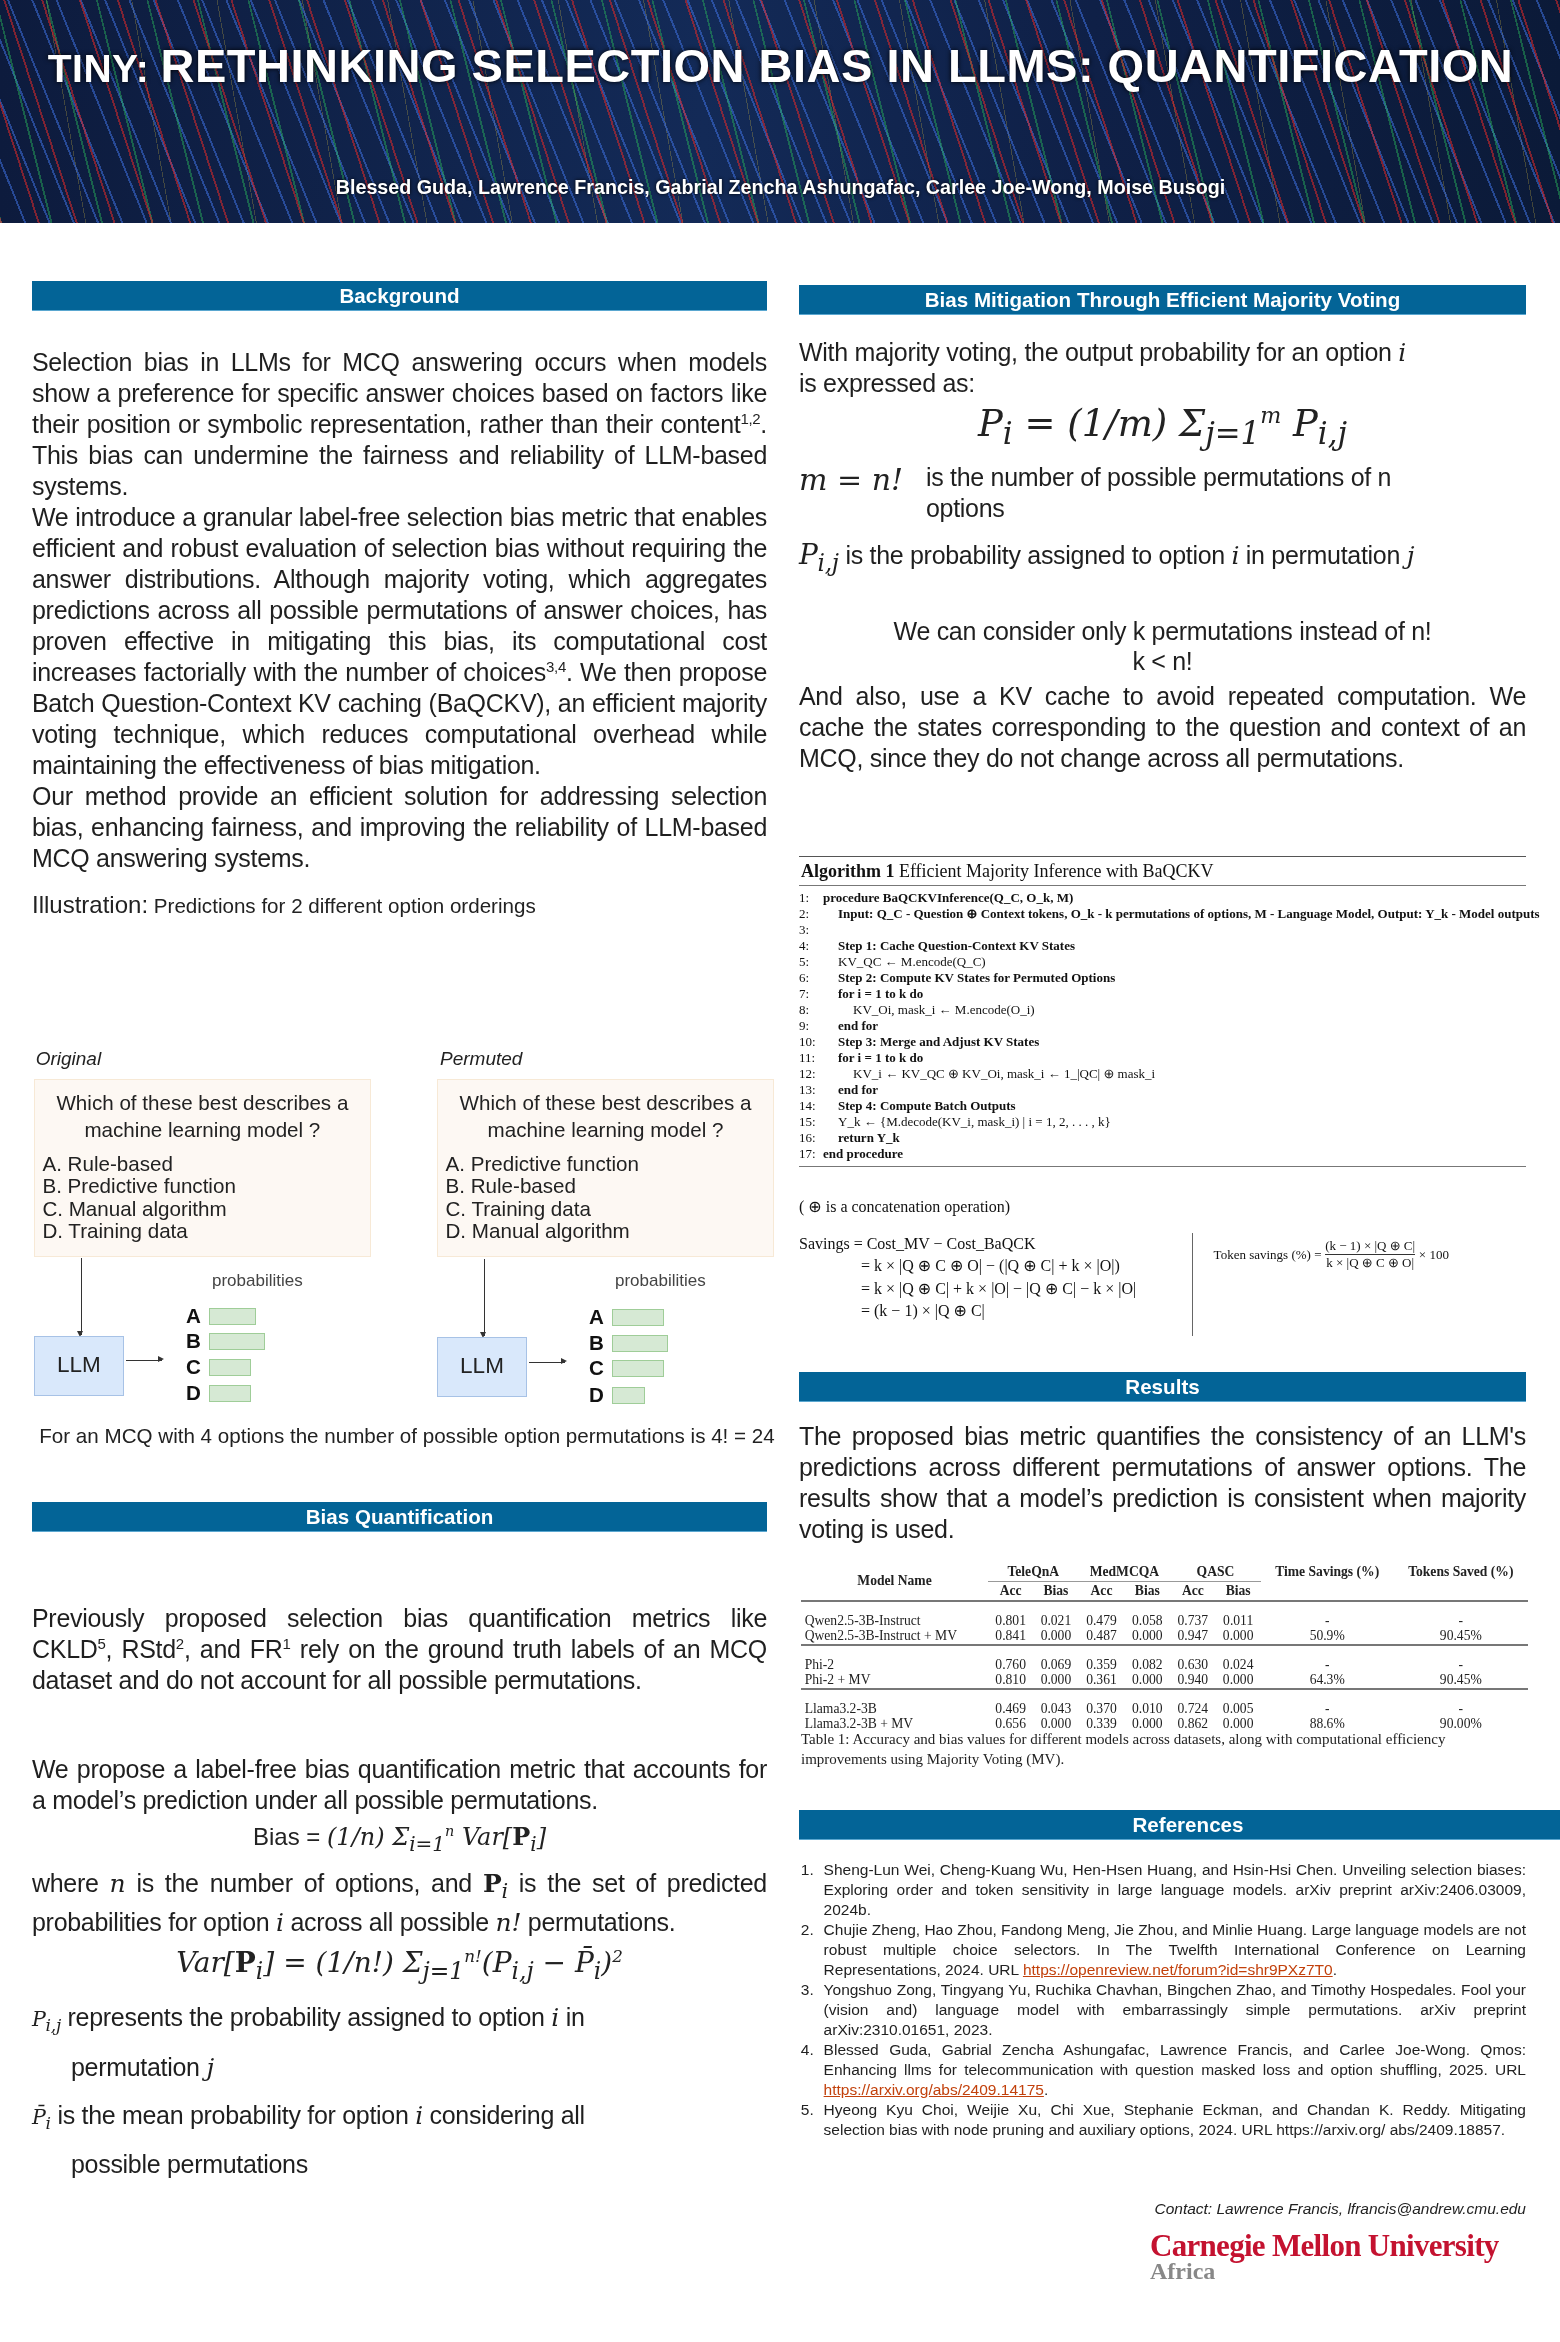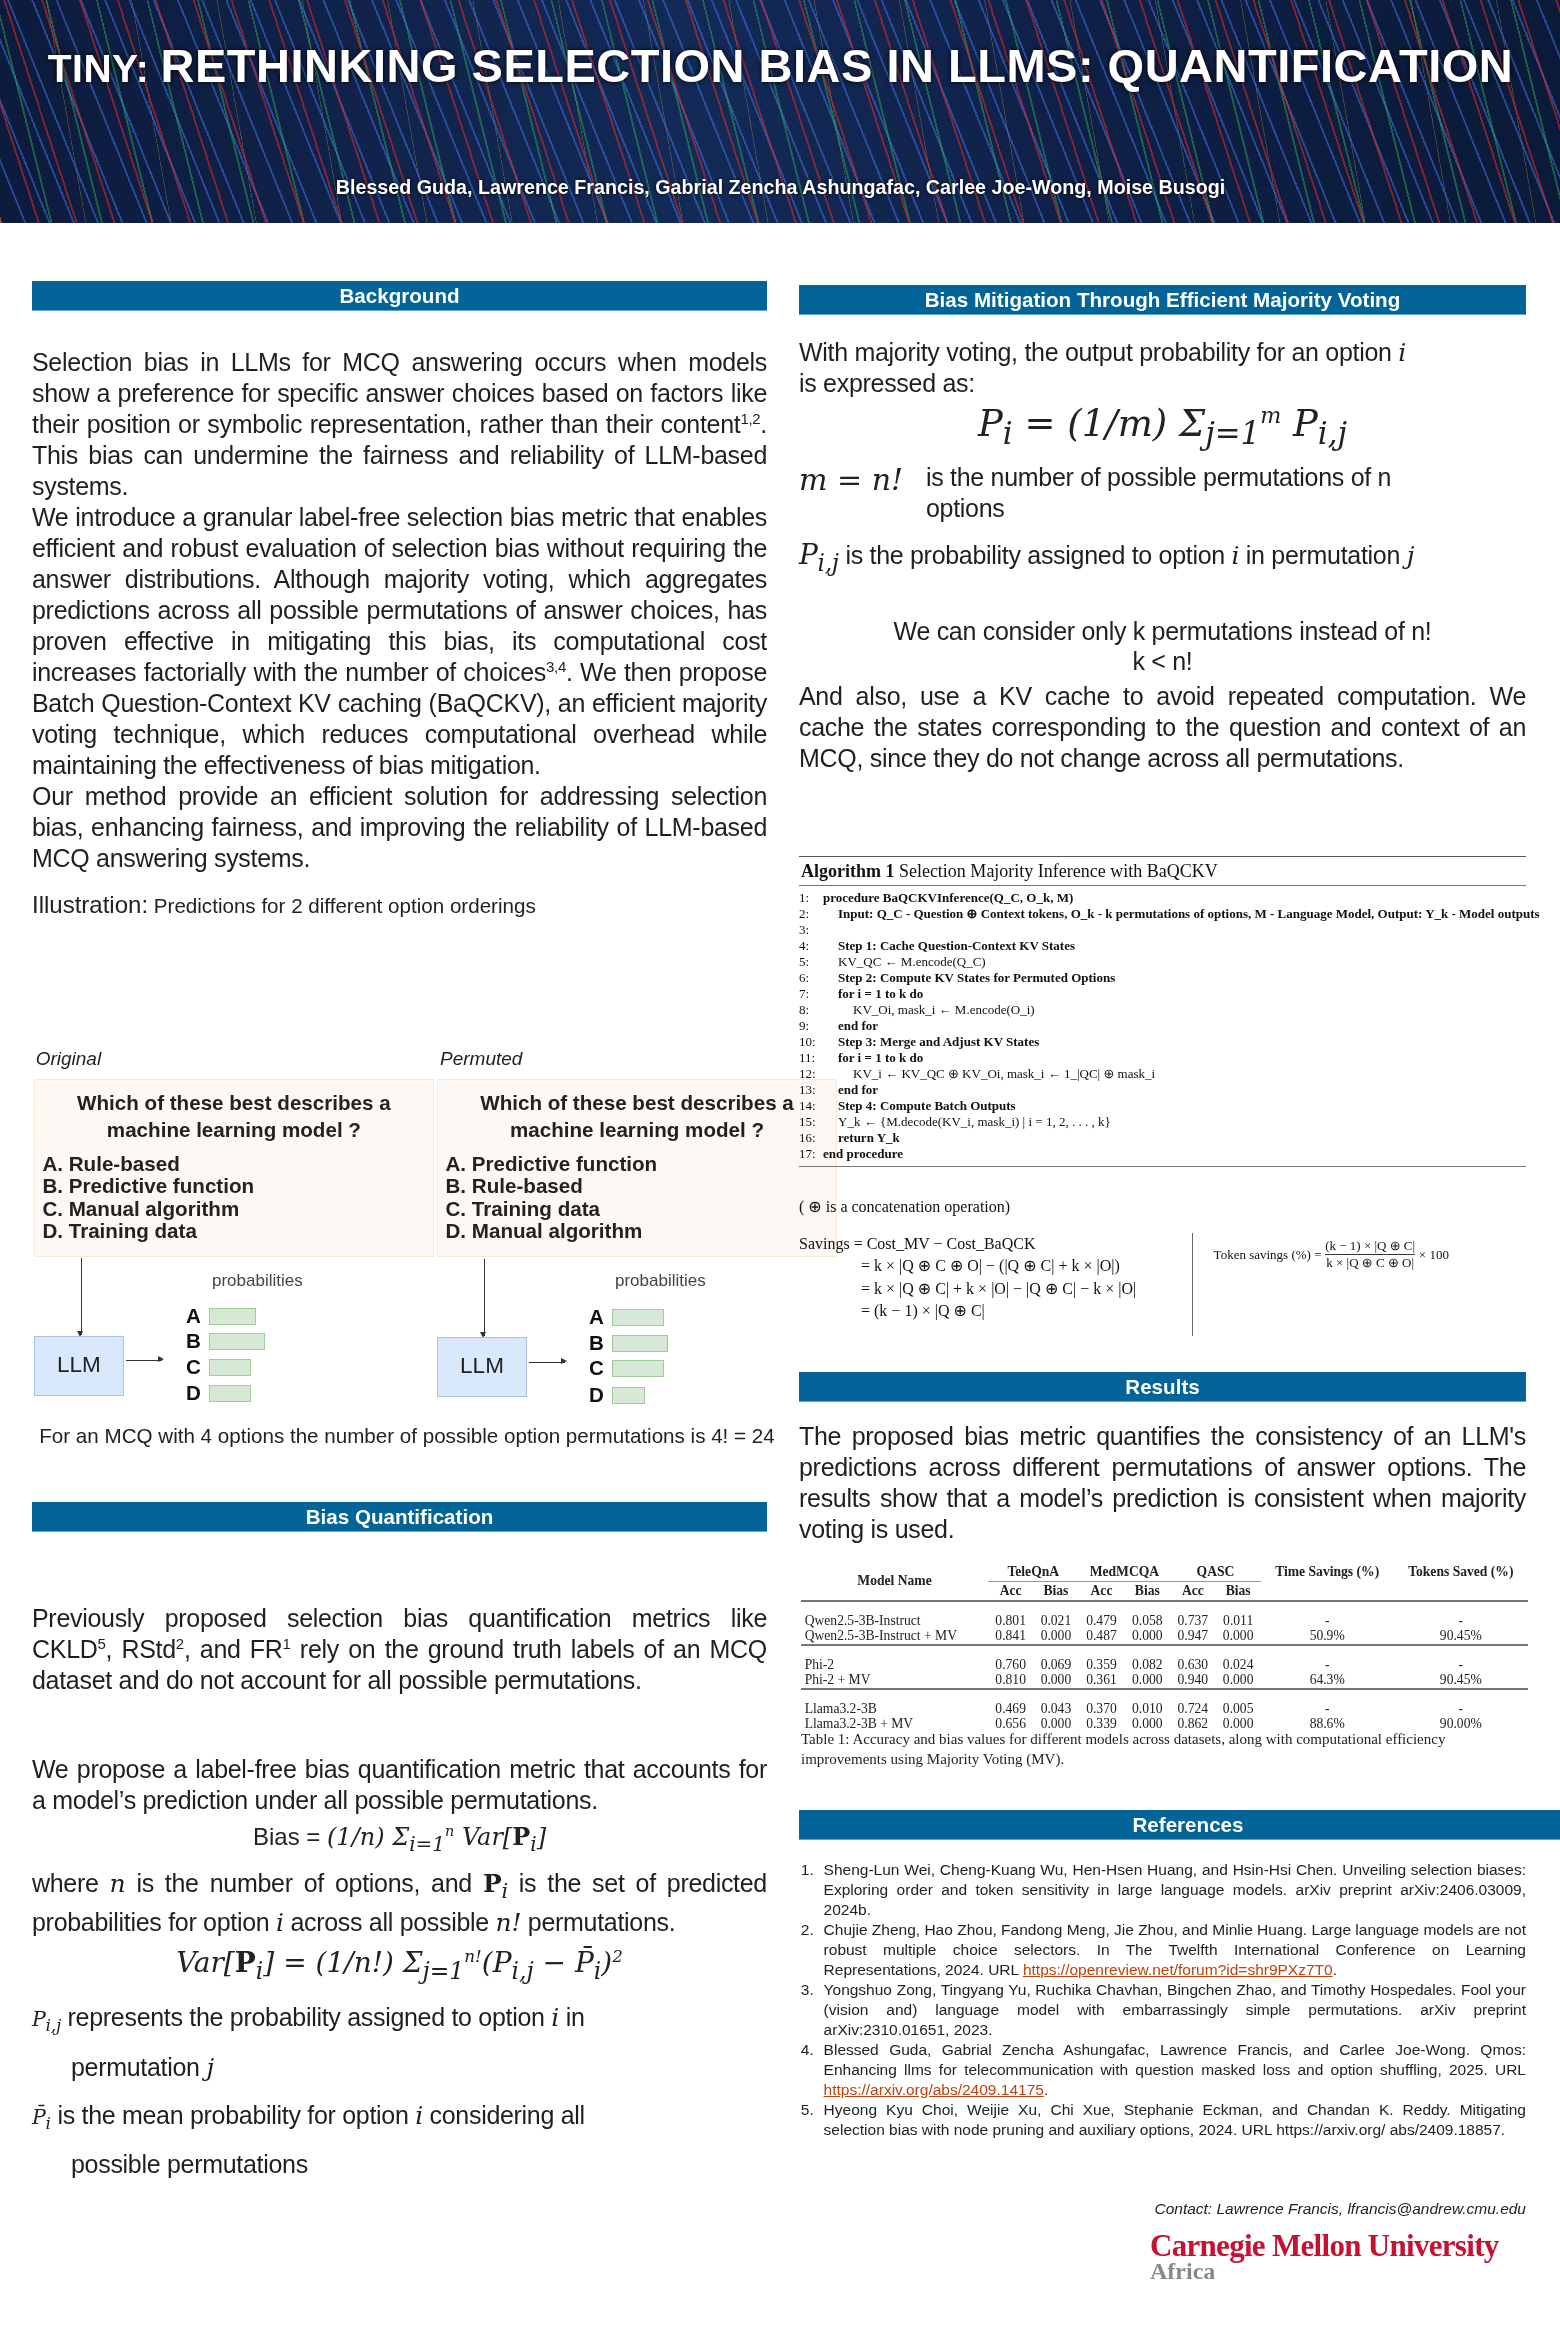--- a/index.html
+++ b/index.html
@@ -44,22 +44,22 @@
     font-family: "Liberation Sans", sans-serif; letter-spacing: -0.3px;
   }
   sup { font-size: 60%; line-height: 0; }
   .math { font-family: "DejaVu Serif", serif; font-style: italic; }
   .math .b { font-weight: bold; font-style: normal; }
 
   
   .illus { position: absolute; left: 32px; top: 1040px; width: 750px; height: 431px; }
   .panel-label { position: absolute; font-style: italic; font-size: 19px; color: #222; }
   .q-box {
-    position: absolute; width: 400px; height: 178px; background: #fdf8f3;
-    border: 0.9px solid #f7e9d6; padding: 9.4px 7.5px; font-size: 20.6px; line-height: 23.4px; color: #222; font-weight: bold;
+    position: absolute; width: 337px; height: 178px; background: #fdf8f3;
+    border: 0.9px solid #f7e9d6; padding: 9.4px 7.5px; font-size: 20.6px; line-height: 23.4px; color: #222;
   }
   .q-box .q { text-align: center; margin-bottom: 9.4px; line-height: 27px; }
   .q-box .opt { line-height: 22.5px; }
   .llm-box {
     position: absolute; width: 90px; height: 60px; background: #d9e8fb; border: 1.9px solid #a7c2e6;
     font-size: 22.5px; text-align: center; line-height: 56px; color: #222;
   }
   .vline { position: absolute; width: 0.9px; background: #333; }
   .hline { position: absolute; height: 0.9px; background: #333; }
   .arrow-down::after {
@@ -239,21 +239,21 @@
   </div>
   <div class="body-text" style="margin-top:37px; text-align:center; line-height:30px;">
     <div>We can consider only k permutations instead of n!</div>
     <div>k &lt; n!</div>
   </div>
   <div class="body-text" style="margin-top:5.6px;">And also, use a KV cache to avoid repeated computation. We cache the states corresponding to the question and context of an MCQ, since they do not change across all permutations.</div>
 </div>
 
 <div class="algo">
   <div class="rule-thick"></div>
-  <div class="title"><b>Algorithm 1</b><span> Selection Majority Inference with BaQCKV</span></div>
+  <div class="title"><b>Algorithm 1</b><span> Efficient Majority Inference with BaQCKV</span></div>
   <div class="rule-thin" style="margin-bottom:3.7px;"></div>
   <div id="algo-lines">
       <div class="line"><span class="ln">1:</span><span style="padding-left: 0px; font-weight: bold;">procedure BaQCKVInference(Q_C, O_k, M)</span></div>
       <div class="line"><span class="ln">2:</span><span style="padding-left: 15px; font-weight: bold;">Input: Q_C - Question ⊕ Context tokens, O_k - k permutations of options, M - Language Model, Output: Y_k - Model outputs</span></div>
       <div class="line"><span class="ln">3:</span><span style="padding-left: 15px;"></span></div>
       <div class="line"><span class="ln">4:</span><span style="padding-left: 15px; font-weight: bold;">Step 1: Cache Question-Context KV States</span></div>
       <div class="line"><span class="ln">5:</span><span style="padding-left: 15px;">KV_QC ← M.encode(Q_C)</span></div>
       <div class="line"><span class="ln">6:</span><span style="padding-left: 15px; font-weight: bold;">Step 2: Compute KV States for Permuted Options</span></div>
       <div class="line"><span class="ln">7:</span><span style="padding-left: 15px; font-weight: bold;">for i = 1 to k do</span></div>
       <div class="line"><span class="ln">8:</span><span style="padding-left: 30px;">KV_Oi, mask_i ← M.encode(O_i)</span></div>

